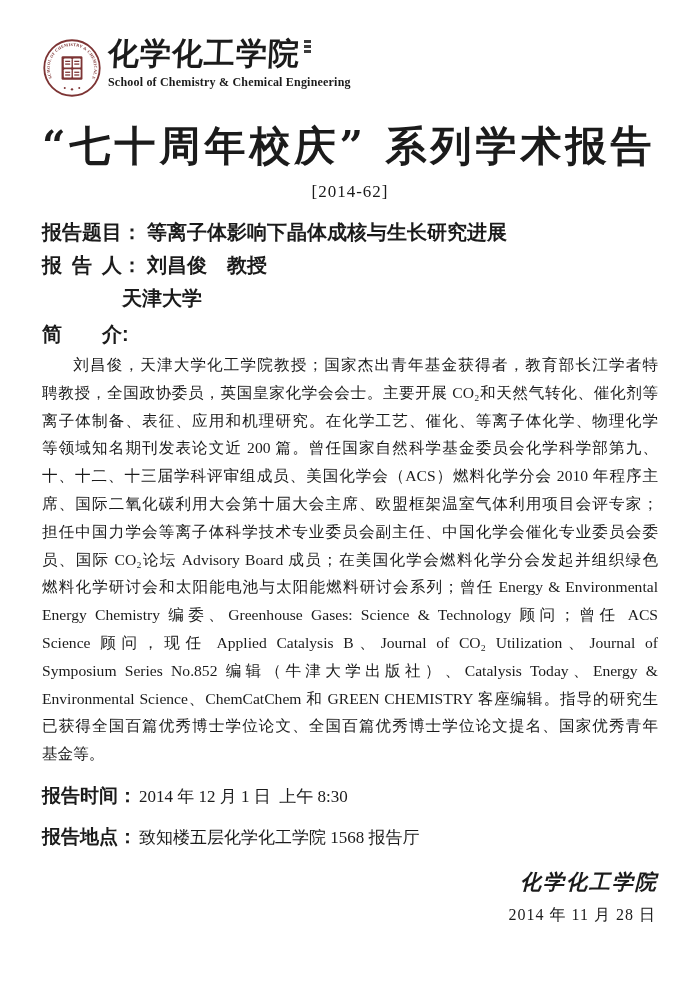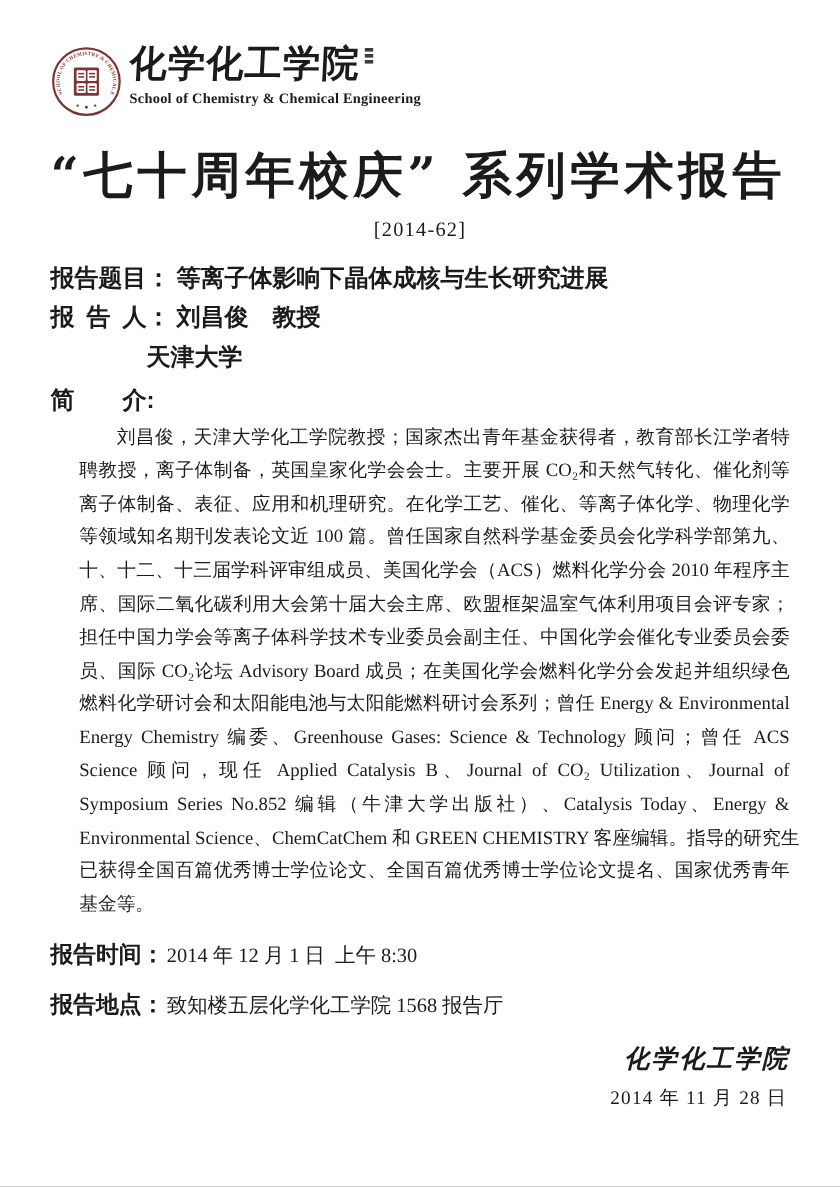--- a/index.html
+++ b/index.html
@@ -53,21 +53,20 @@
   .affiliation-row{margin-left:80px;}
   .intro-label{
     font-family:"Liberation Sans","DejaVu Sans",sans-serif;
     font-weight:bold;font-size:20px;margin-top:16px;line-height:1;
   }
   
   .intro{margin-top:7px;font-size:15.6px;line-height:27.8px;}
   .para-line{
     text-align:justify;text-align-last:justify;
     white-space:nowrap;
-    margin-left:24px;
   }
   .para-line.first{text-indent:2em;}
   .para-line.last{text-align-last:left;}
   
   .meta-row{margin-top:15px;white-space:nowrap;}
   .meta-row .label{
     font-family:"Liberation Sans","DejaVu Sans",sans-serif;
     font-weight:bold;font-size:19px;
   }
   .meta-row .value{font-size:17px;margin-left:2px;}
@@ -140,23 +139,23 @@
       <span class="label">报 告 人：</span><span class="value">刘昌俊　教授</span>
     </div>
     <div class="info-row affiliation-row">
       <span>天津大学</span>
     </div>
     <div class="intro-label">简　　介:</div>
   </div>
 
   <div class="intro">
     <div class="para-line first">刘昌俊，天津大学化工学院教授；国家杰出青年基金获得者，教育部长江学者特</div>
-    <div class="para-line">聘教授，离子体制备，英国皇家化学会会士。主要开展 CO₂和天然气转化、催化剂等</div>
+    <div class="para-line">聘教授，全国政协委员，英国皇家化学会会士。主要开展 CO₂和天然气转化、催化剂等</div>
     <div class="para-line">离子体制备、表征、应用和机理研究。在化学工艺、催化、等离子体化学、物理化学</div>
-    <div class="para-line">等领域知名期刊发表论文近 100 篇。曾任国家自然科学基金委员会化学科学部第九、</div>
+    <div class="para-line">等领域知名期刊发表论文近 200 篇。曾任国家自然科学基金委员会化学科学部第九、</div>
     <div class="para-line">十、十二、十三届学科评审组成员、美国化学会（ACS）燃料化学分会 2010 年程序主</div>
     <div class="para-line">席、国际二氧化碳利用大会第十届大会主席、欧盟框架温室气体利用项目会评专家；</div>
     <div class="para-line">担任中国力学会等离子体科学技术专业委员会副主任、中国化学会催化专业委员会委</div>
     <div class="para-line">员、国际 CO₂论坛 Advisory Board 成员；在美国化学会燃料化学分会发起并组织绿色</div>
     <div class="para-line">燃料化学研讨会和太阳能电池与太阳能燃料研讨会系列；曾任 Energy &amp; Environmental</div>
     <div class="para-line">Energy Chemistry 编委、Greenhouse Gases: Science &amp; Technology 顾问；曾任 ACS</div>
     <div class="para-line">Science 顾问，现任 Applied Catalysis B、Journal of CO₂ Utilization、Journal of</div>
     <div class="para-line">Symposium Series No.852 编辑（牛津大学出版社）、Catalysis Today、Energy &amp;</div>
     <div class="para-line">Environmental Science、ChemCatChem 和 GREEN CHEMISTRY 客座编辑。指导的研究生</div>
     <div class="para-line">已获得全国百篇优秀博士学位论文、全国百篇优秀博士学位论文提名、国家优秀青年</div>

